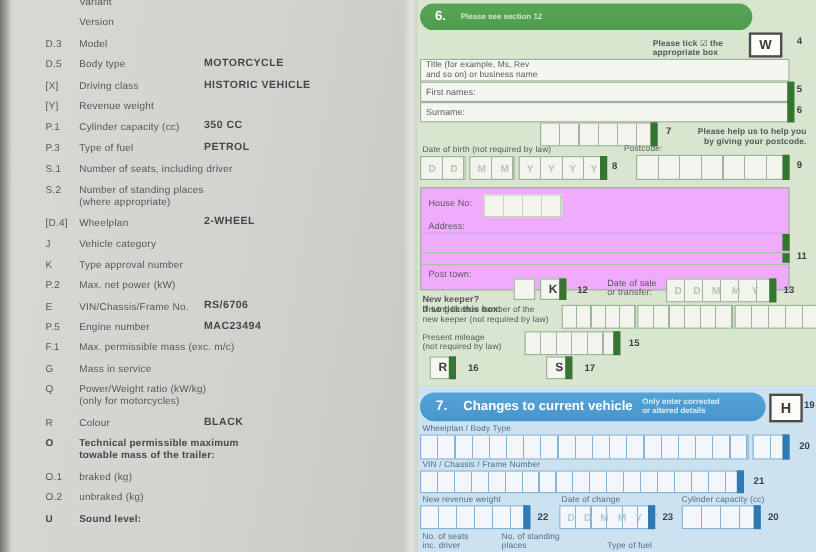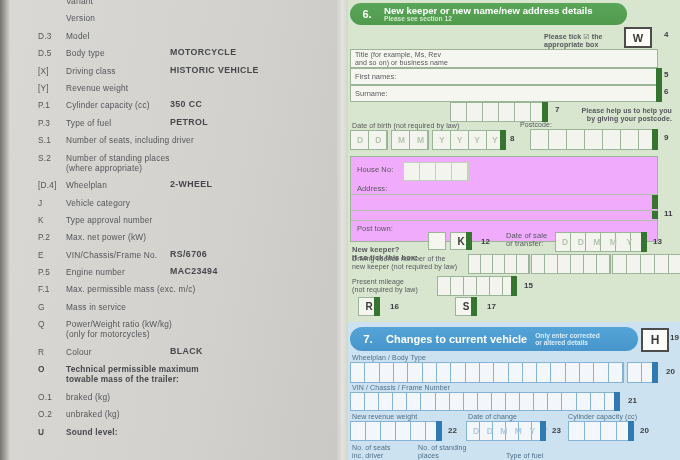--- a/index.html
+++ b/index.html
@@ -228,21 +228,20 @@
 
 </div>
 </div>
 <div class="page-edge"></div>
 
 <div class="sec6">
 
   <div class="hdr6">
     <span class="hnum">6.</span>
     <span>
-      <div class="htitle">New keeper or new name/new address details</div>
       <div class="hsub">Please see section 12</div>
     </span>
   </div>
   <div class="bigtag" style="left:276px;top:27px;width:24px;height:17px;font-size:11px;">W</div>
   <span class="ref" style="left:316px;top:30px;">4</span>
 
   <div class="tbox" style="left:4px;top:33px;width:24px;">Mr</div>
   <div class="tbox" style="left:28px;top:33px;width:14px;">1</div>
   <div class="tbox" style="left:42px;top:33px;width:14px;"></div>
   <div class="tbox" style="left:66px;top:33px;width:26px;">Mrs</div>

